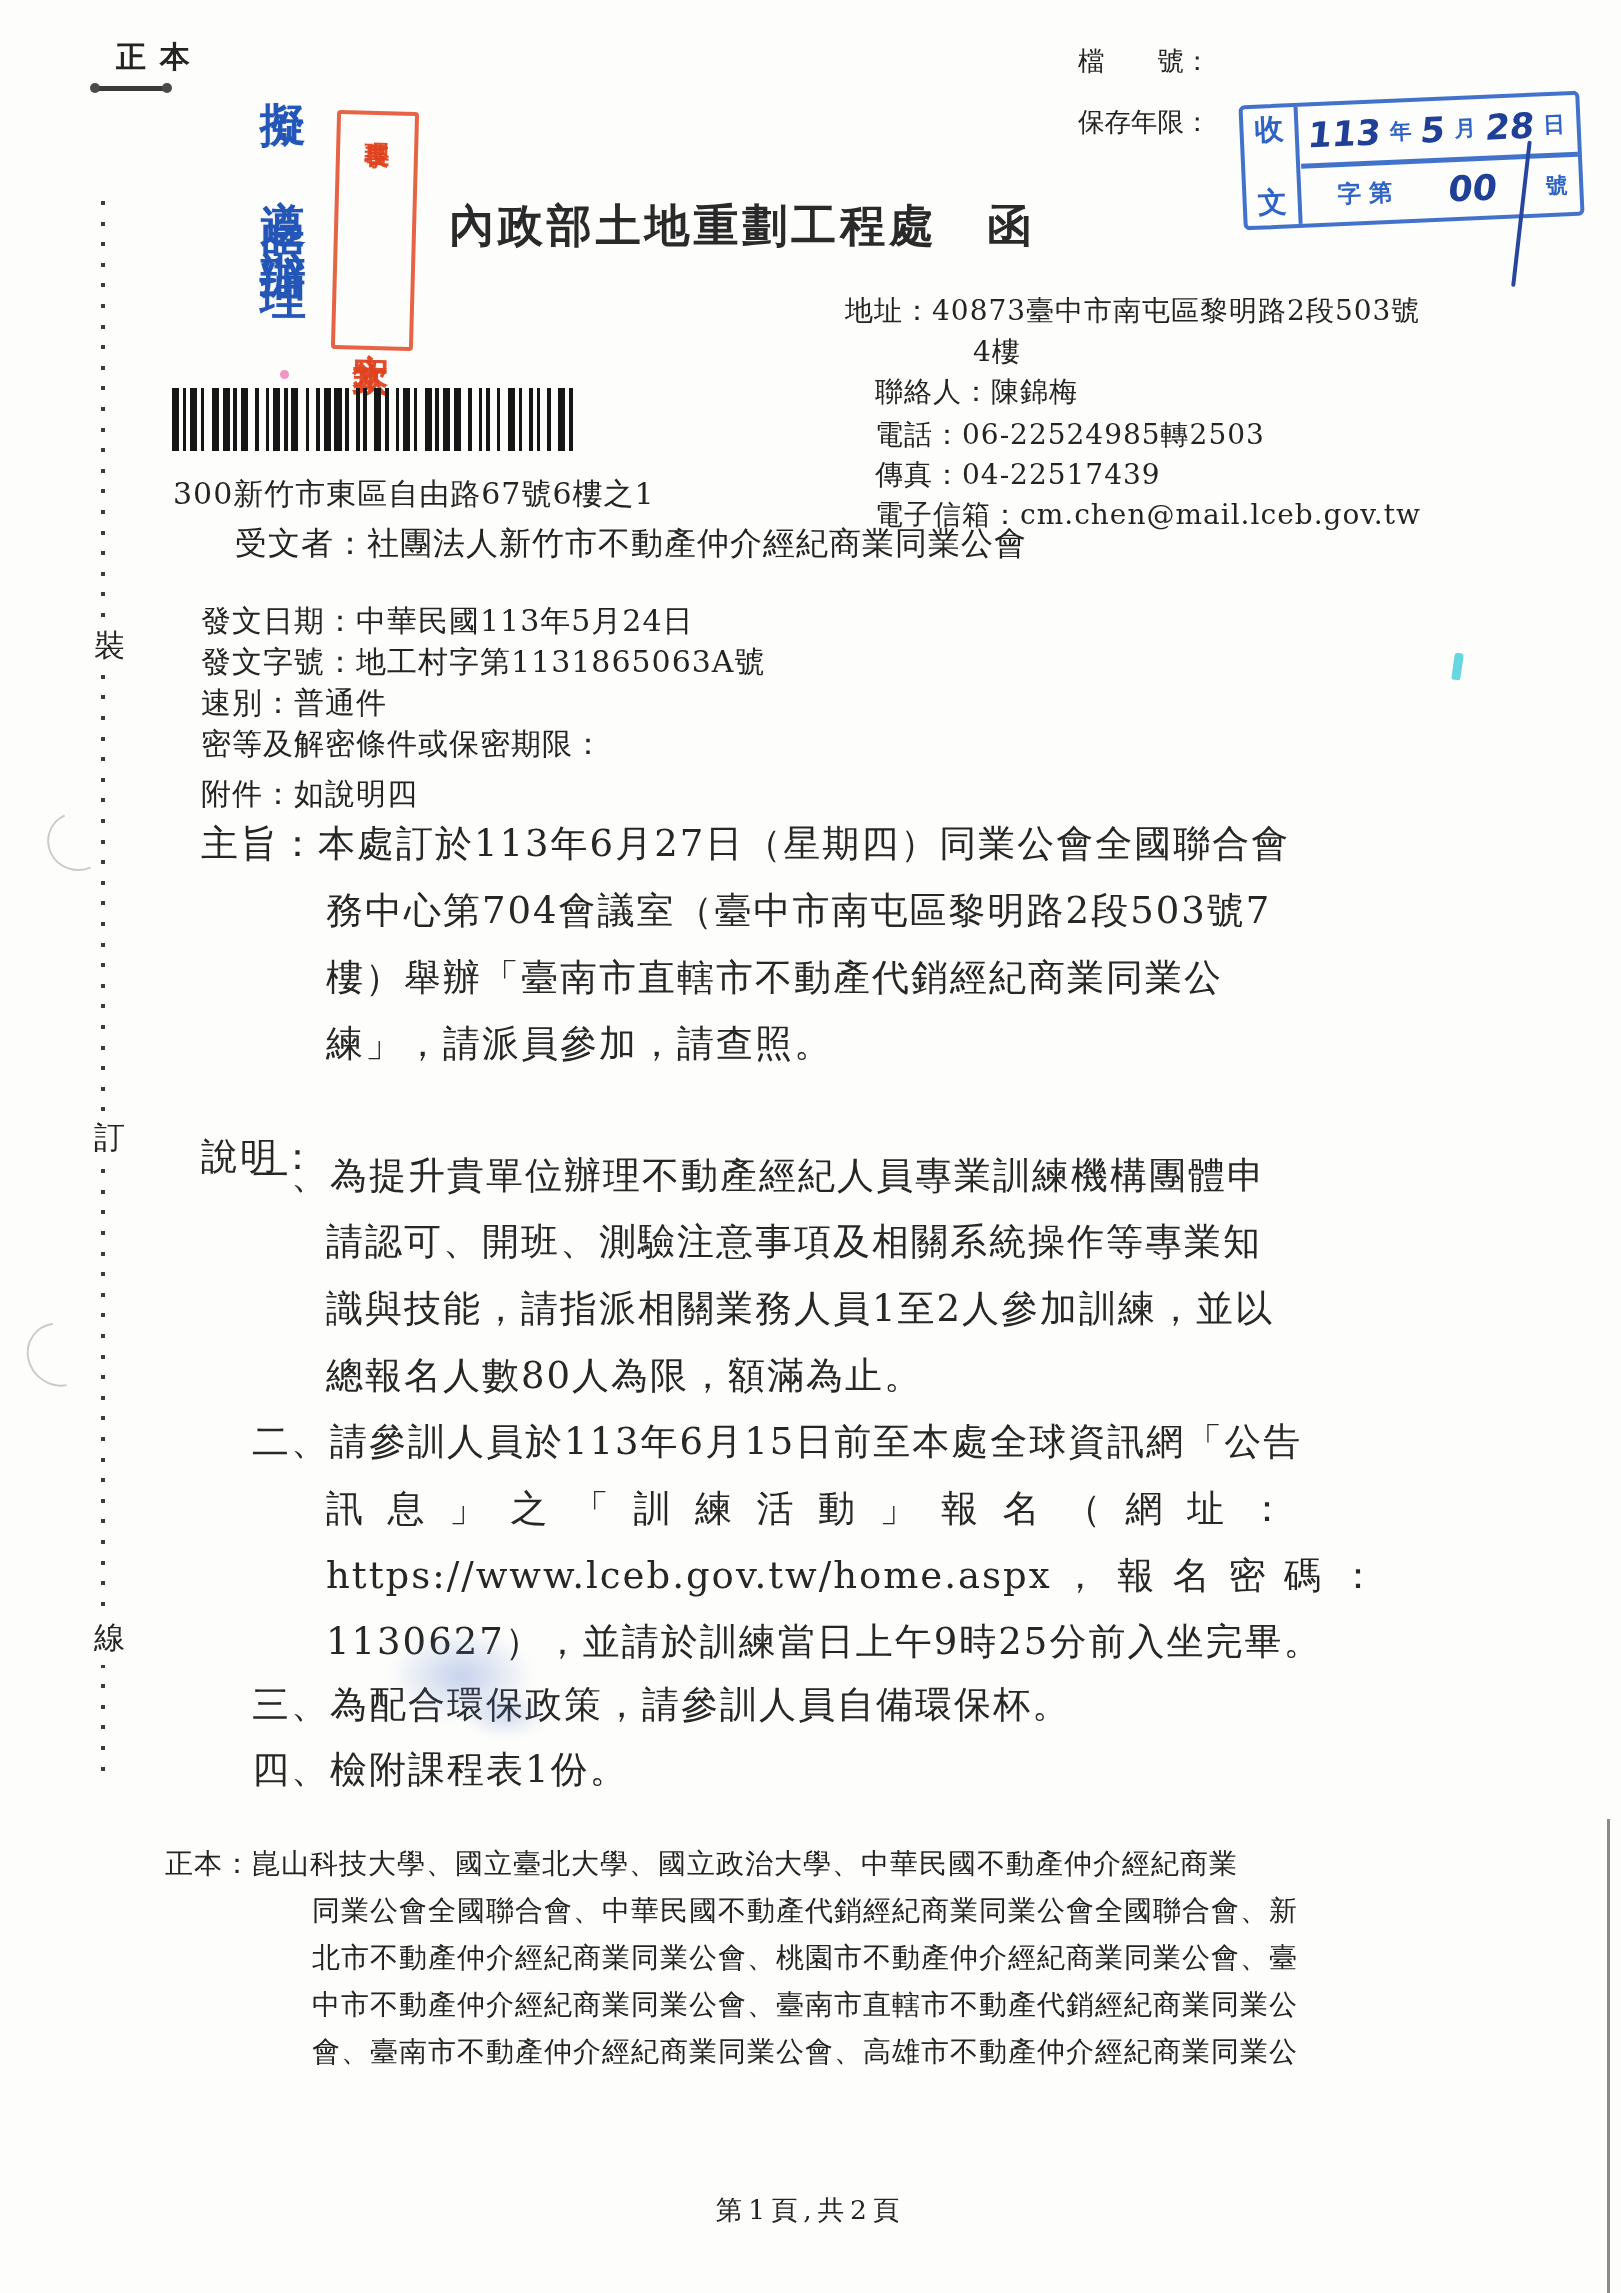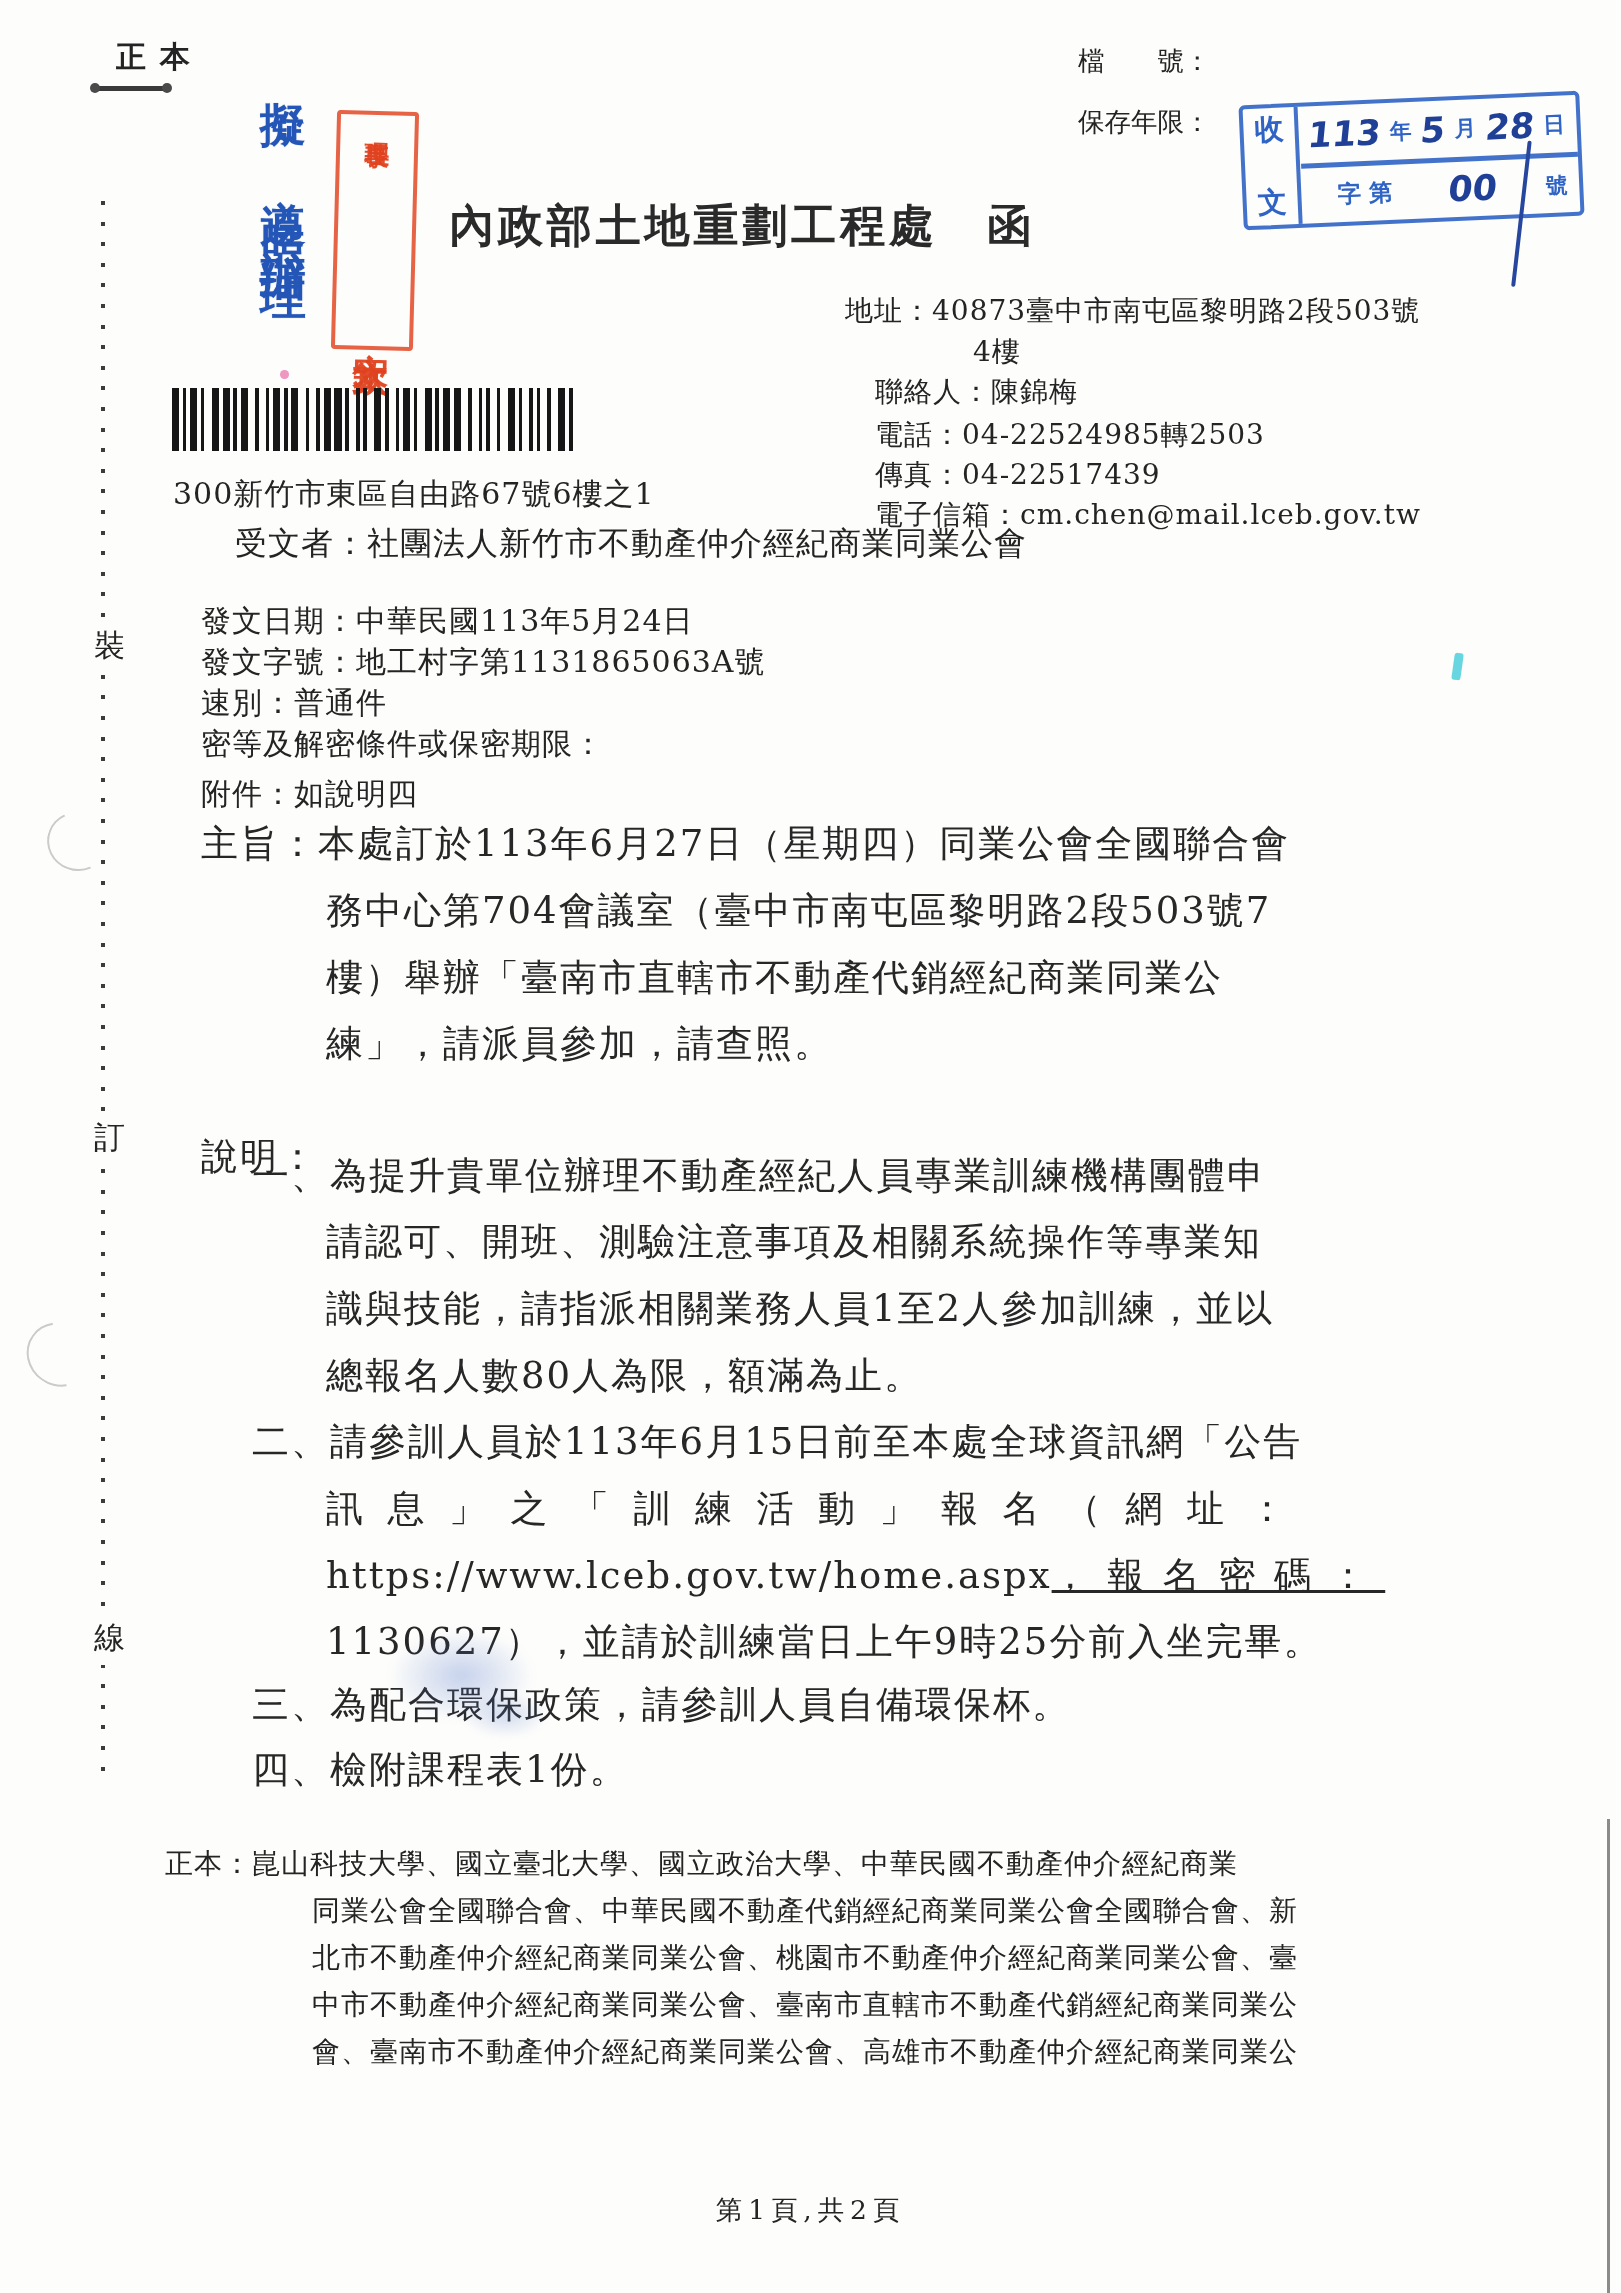--- a/index.html
+++ b/index.html
@@ -66,21 +66,21 @@
   
   .body-line{font-size:37px;letter-spacing:2px;color:#272727;}
   .pos-subj1{left:201px;top:819px;} .pos-subj2{left:326px;top:886px;}
   .pos-subj3{left:326px;top:953px;} .pos-subj4{left:326px;top:1019px;}
   .pos-desc-h{left:201px;top:1132px;}
   .pos-i1l1{left:252px;top:1151px;} .pos-i1l2{left:326px;top:1217px;}
   .pos-i1l3{left:326px;top:1284px;} .pos-i1l4{left:326px;top:1351px;}
   .pos-i2l1{left:252px;top:1417px;}
   .pos-i2l2{left:326px;top:1484px;letter-spacing:24.5px;}
   .pos-i2l3{left:326px;top:1551px;}
-  .i2l3-rest{letter-spacing:18.6px;margin-left:0;text-decoration:underline;}
+  .i2l3-rest{letter-spacing:18.6px;margin-left:10px;}
   .pos-i2l4{left:326px;top:1617px;}
   .pos-i3{left:252px;top:1680px;} .pos-i4{left:252px;top:1745px;}
   
   .footer-line{font-size:28px;letter-spacing:1px;}
   .pos-f1{left:165px;top:1845px;} .pos-f2{left:312px;top:1892px;}
   .pos-f3{left:312px;top:1939px;} .pos-f4{left:312px;top:1986px;}
   .pos-f5{left:312px;top:2033px;}
   .page-info{left:0;right:0;top:2192px;text-align:center;font-size:26.5px;letter-spacing:5.9px;white-space:nowrap;position:absolute;}
   
   .binding-line{left:101px;top:201px;width:3.9px;height:1580px;
@@ -137,21 +137,21 @@
       <span class="rs-no-prefix">字第</span>
       <span class="rs-hw">00</span>
       <span class="rs-unit">號</span>
     </div>
     <div class="rs-slash"></div>
   </div>
 
   <div class="abs sender-line pos-addr">地址：40873臺中市南屯區黎明路2段503號</div>
   <div class="abs sender-line pos-addr2">4樓</div>
   <div class="abs sender-line pos-contact">聯絡人：陳錦梅</div>
-  <div class="abs sender-line pos-phone">電話：04-22524985轉2503</div>
+  <div class="abs sender-line pos-phone">電話：06-22524985轉2503</div>
   <div class="abs sender-line pos-fax">傳真：04-22517439</div>
   <div class="abs sender-line pos-email">電子信箱：cm.chen@mail.lceb.gov.tw</div>
 
   <div class="abs barcode">
       <div class="bc-bar" style="flex-grow: 2;"></div>
       <div class="bc-space" style="flex-grow: 1;"></div>
       <div class="bc-bar" style="flex-grow: 1;"></div>
       <div class="bc-space" style="flex-grow: 1;"></div>
       <div class="bc-bar" style="flex-grow: 2;"></div>
       <div class="bc-space" style="flex-grow: 1;"></div>

